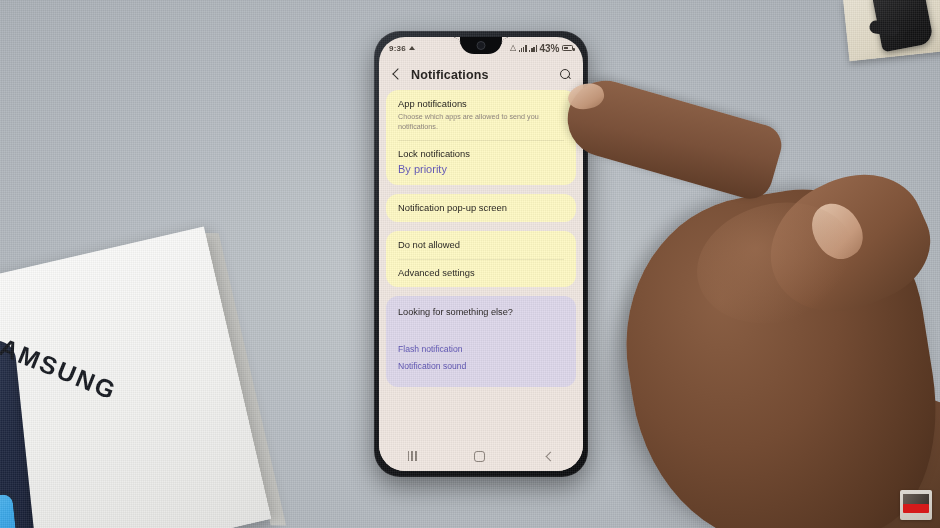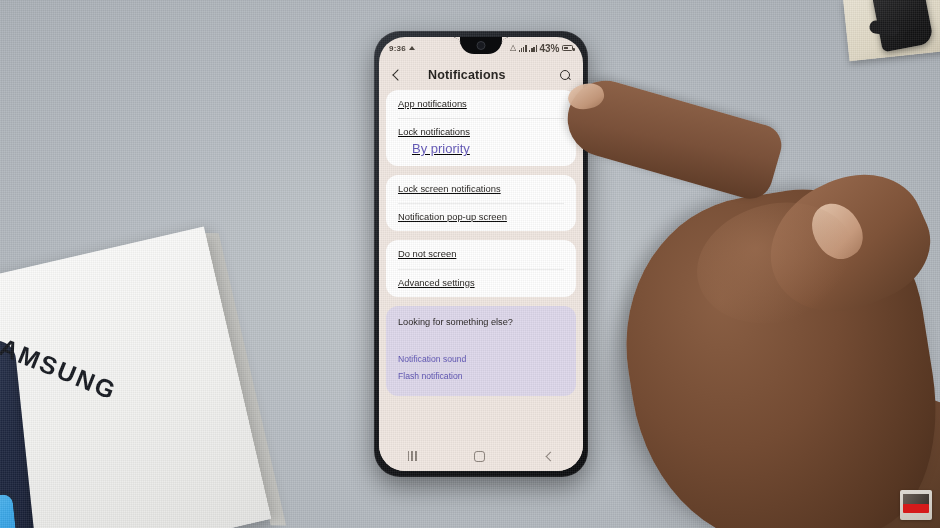--- a/index.html
+++ b/index.html
@@ -143,21 +143,21 @@
     width:11px; height:6px; border:1px solid #4d463f; border-radius:1.5px;
     position:relative;
   }
   .batt::after{ content:""; position:absolute; right:-2.5px; top:1.5px;
     width:1.5px; height:3px; background:#4d463f; border-radius:0 1px 1px 0; }
   .batt i{ position:absolute; left:1px; top:1px; bottom:1px; width:42%;
     background:#4d463f; border-radius:.5px; }
 
   
   .appbar{
-    display:flex; align-items:flex-end; gap:26px;
+    display:flex; align-items:flex-start; gap:9px;
     padding:9px 11px 8px 10px;
   }
   .chev-back{
     width:13px; height:13px; position:relative; cursor:pointer; flex:0 0 auto;
   }
   .chev-back::before{
     content:""; position:absolute; left:5px; top:2px;
     width:7px; height:7px; border-left:1.5px solid #2a2622;
     border-bottom:1.5px solid #2a2622; transform:rotate(45deg);
   }
@@ -173,39 +173,38 @@
     border:1.4px solid #2a2622; border-radius:50%;
   }
   .search-ic::after{
     content:""; position:absolute; left:8.4px; top:8.6px; width:4.4px; height:1.4px;
     background:#2a2622; transform:rotate(45deg); border-radius:1px;
   }
 
   
   .content{ padding:0 0 0 0; }
   .card{
-    background:#ffffff;
+    background:#fef9c3;
     border-radius:12px;
     margin:0 7px 9px 7px;
     overflow:hidden;
-    text-decoration:underline;
   }
   .row{
     padding:8px 12px 8px 12px;
     position:relative;
   }
   .row + .row::before{
     content:""; position:absolute; left:12px; right:12px; top:0;
     height:1px; background:rgba(0,0,0,.07);
   }
   .row-title{ font-size:9.4px; color:#24211e; line-height:1.3; }
   .row-sub{
     font-size:7.2px; color:#8d837c; line-height:1.35; margin-top:2px;
   }
-  .row-sub.accent{ color:#6257b8; font-size:13px;margin-left:14px; }
+  .row-sub.accent{ color:#6257b8; font-size:11px; }
 
   
   .promo{
     background:#ddd7ea;
     border-radius:12px;
     margin:4px 7px 0 7px;
     padding:11px 12px 12px 12px;
   }
   .promo-title{
     font-size:9.2px; color:#231f1d; margin-bottom:24px;
@@ -366,49 +365,47 @@
         <div class="chev-back"></div>
         <div class="appbar-title">Notifications</div>
         <div class="search-ic"></div>
       </div>
 
       <div class="content">
 
         <div class="card">
           <div class="row">
             <div class="row-title">App notifications</div>
+            <div class="row-sub">Choose which apps are allowed to send you notifications.</div>
           </div>
           <div class="row">
             <div class="row-title">Lock notifications</div>
             <div class="row-sub accent">By priority</div>
           </div>
         </div>
 
         <div class="card">
           <div class="row">
-            <div class="row-title">Lock screen notifications</div>
-          </div>
-          <div class="row">
             <div class="row-title">Notification pop-up screen</div>
           </div>
         </div>
 
         <div class="card">
           <div class="row">
-            <div class="row-title">Do not screen</div>
+            <div class="row-title">Do not allowed</div>
           </div>
           <div class="row">
             <div class="row-title">Advanced settings</div>
           </div>
         </div>
 
         <div class="promo">
           <div class="promo-title">Looking for something else?</div>
+          <a class="promo-link">Flash notification</a>
           <a class="promo-link">Notification sound</a>
-          <a class="promo-link">Flash notification</a>
         </div>
 
       </div>
 
       <div class="navbar">
         <span class="nav-recents">
             <i></i>
             <i></i>
             <i></i>
           </span>

